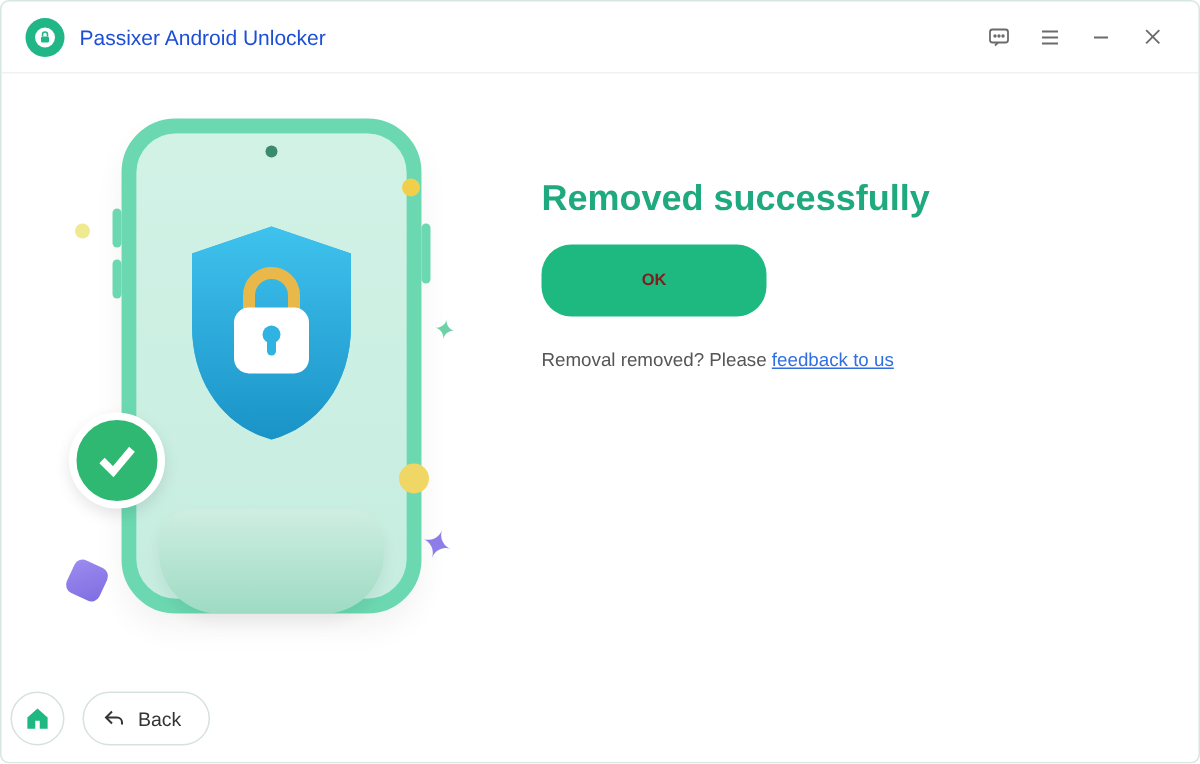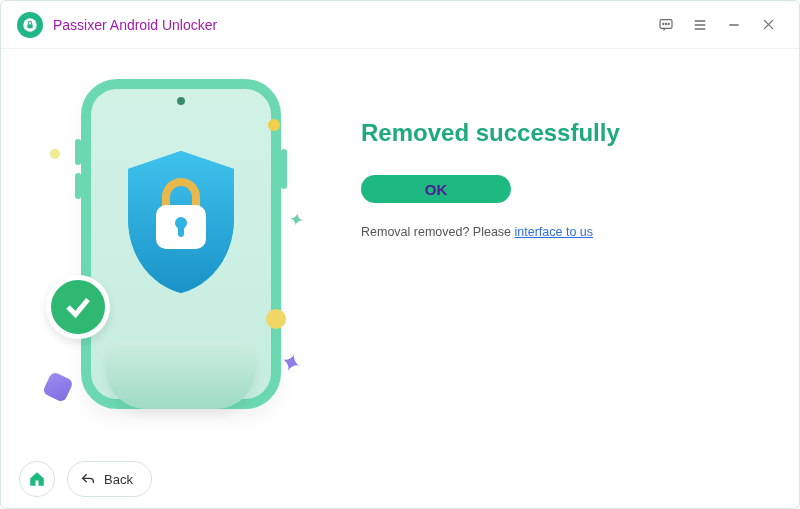--- a/index.html
+++ b/index.html
@@ -12,21 +12,21 @@
   .titlebar {
     height: 48px; display: flex; align-items: center; padding: 0 16px;
     border-bottom: 1px solid #eef3f1;
   }
   .tb-logo {
     width: 26px; height: 26px; border-radius: 50%; background: #21b685;
     display: flex; align-items: center; justify-content: center; margin-right: 10px;
     position: relative;
   }
   .tb-logo svg { display: block; }
-  .tb-title { font-size: 14px; color: #a21caf; font-weight: 500; }
+  .tb-title { font-size: 14px; color: #1d4ed8; font-weight: 500; }
   .tb-spacer { flex: 1; }
   .tb-icon {
     width: 30px; height: 30px; display: flex; align-items: center; justify-content: center;
     color: #6b6b6b; cursor: pointer; border-radius: 4px; margin-left: 4px;
   }
 
   
   .body { display: flex; height: calc(100% - 48px - 58px); padding: 30px 30px 0 30px; gap: 30px; }
   .illus-wrap {
     width: 300px; display: flex; align-items: flex-start; justify-content: center;
@@ -78,37 +78,37 @@
   .sparkle.s1 { right:2px; top:130px; color:#6fd1a8; font-size:18px; transform:rotate(10deg); }
   .sparkle.s2 { right:4px; bottom:30px; color:#8d7de8; font-size:26px; transform:rotate(20deg);}
   .cube.c1 {
     left:-10px; bottom:10px; width:24px; height:24px;
     background:linear-gradient(135deg,#9d8cf0,#7e6de0);
     transform:rotate(25deg); border-radius:6px;
   }
 
   
   .content { flex:1; padding-top: 40px; }
-  .heading { color:#1fa97e; font-size:24px; font-weight:700; margin-bottom:28px; }
+  .heading { color:#1fa97e; font-size:24px; font-weight:700; margin-bottom:16px; }
   .desc { font-size:12.5px; color:#555; line-height:1.6; margin-bottom:28px; max-width:380px;}
   .desc strong { font-weight:700; color:#333; }
   .ok-btn {
     display:inline-flex; align-items:center; justify-content:center;
-    min-width:150px; height:28px; padding:0 28px;
-    background:#1db981; color:#4c1d95; border:none; border-radius:20px;
-    font-size:15px; font-weight:700; cursor:pointer;
+    min-width:150px; height:48px; padding:0 28px;
+    background:#1db981; color:#7f1d1d; border:none; border-radius:20px;
+    font-size:11px; font-weight:700; cursor:pointer;
     margin-bottom:22px;
   }
   .failed-line { font-size:12.5px; color:#555; }
   .failed-line a { color:#2f6fe0; text-decoration:underline; cursor:pointer; }
 
   
   .footer {
     position:absolute; left:0; bottom:0; width:100%; height:58px;
-    display:flex; align-items:center; padding:0 18px; gap:12px;
+    display:flex; align-items:center; padding:0 6px; gap:12px;
   }
   .home-btn {
     width:36px; height:36px; border-radius:50%;
     border:1px solid #d6e3dd; background:#fff;
     display:flex; align-items:center; justify-content:center; cursor:pointer;
   }
   .back-btn {
     height:36px; padding:0 18px 0 12px; border-radius:18px;
     border:1px solid #d6e3dd; background:#fff;
     display:flex; align-items:center; gap:8px; cursor:pointer;
@@ -196,21 +196,21 @@
         <div class="sparkle s1">✦</div>
         <div class="sparkle s2">✦</div>
         <div class="cube c1"></div>
       </div>
     </div>
 
     <div class="content">
       <h1 class="heading">Removed successfully</h1>
       <button class="ok-btn">OK</button>
       <div class="failed-line">
-        <span>Removal removed? Please </span><a>interface to us</a>
+        <span>Removal removed? Please </span><a>feedback to us</a>
       </div>
     </div>
   </div>
 
   <div class="footer">
     <div class="home-btn">
       <svg width="18" height="18" viewBox="0 0 24 24">
           <path d="M3 11 L12 3 L21 11 V21 H14 V14 H10 V21 H3 Z" fill="#1db981"></path>
         </svg>
     </div>

